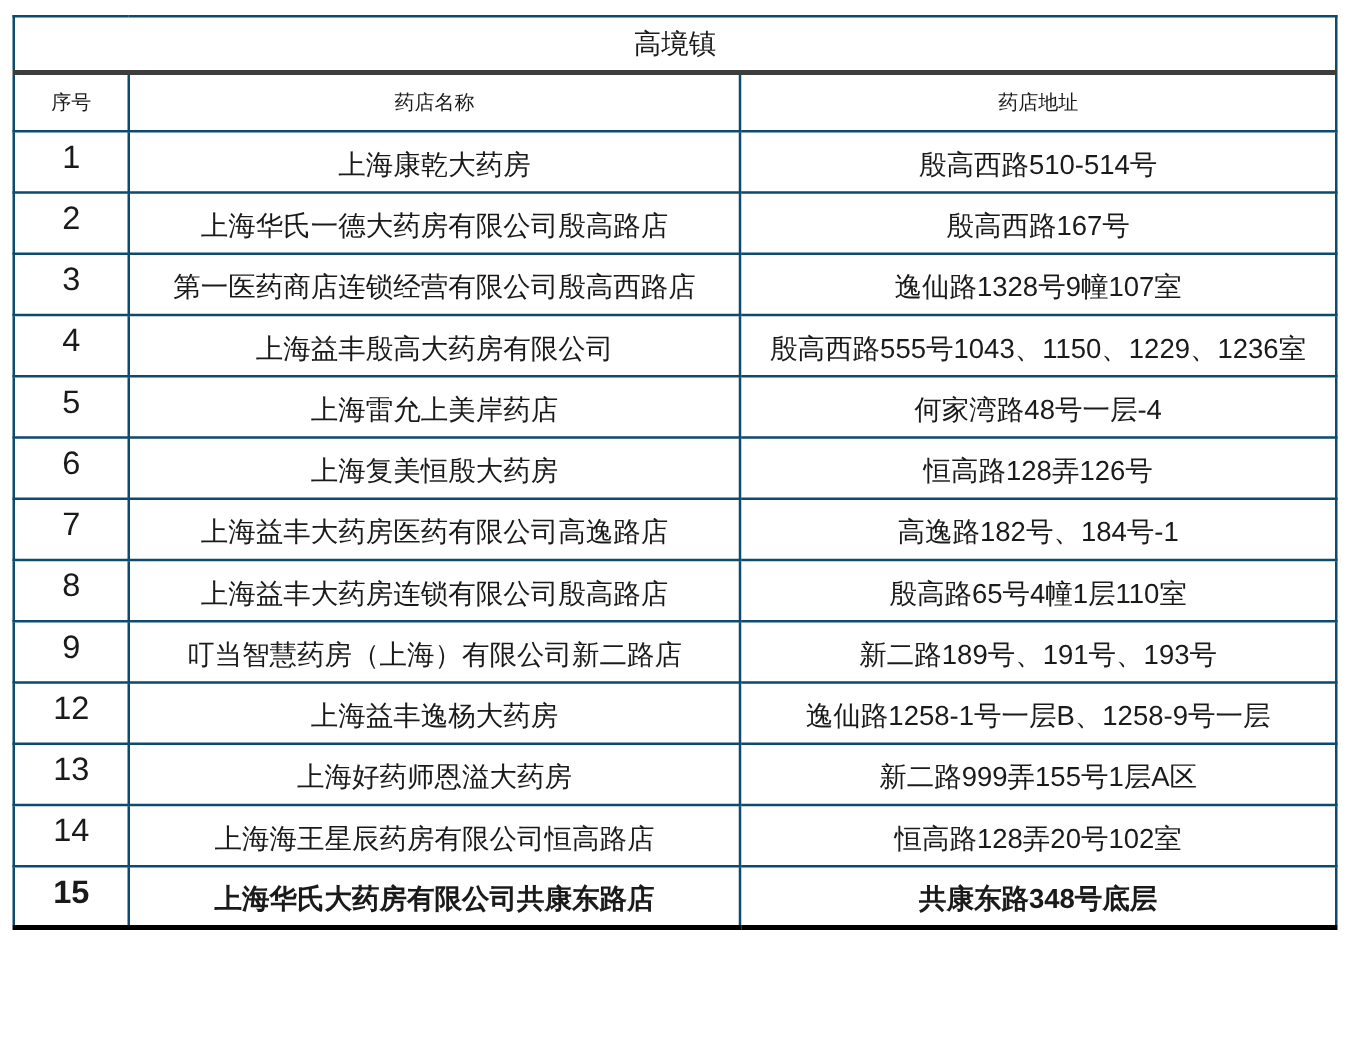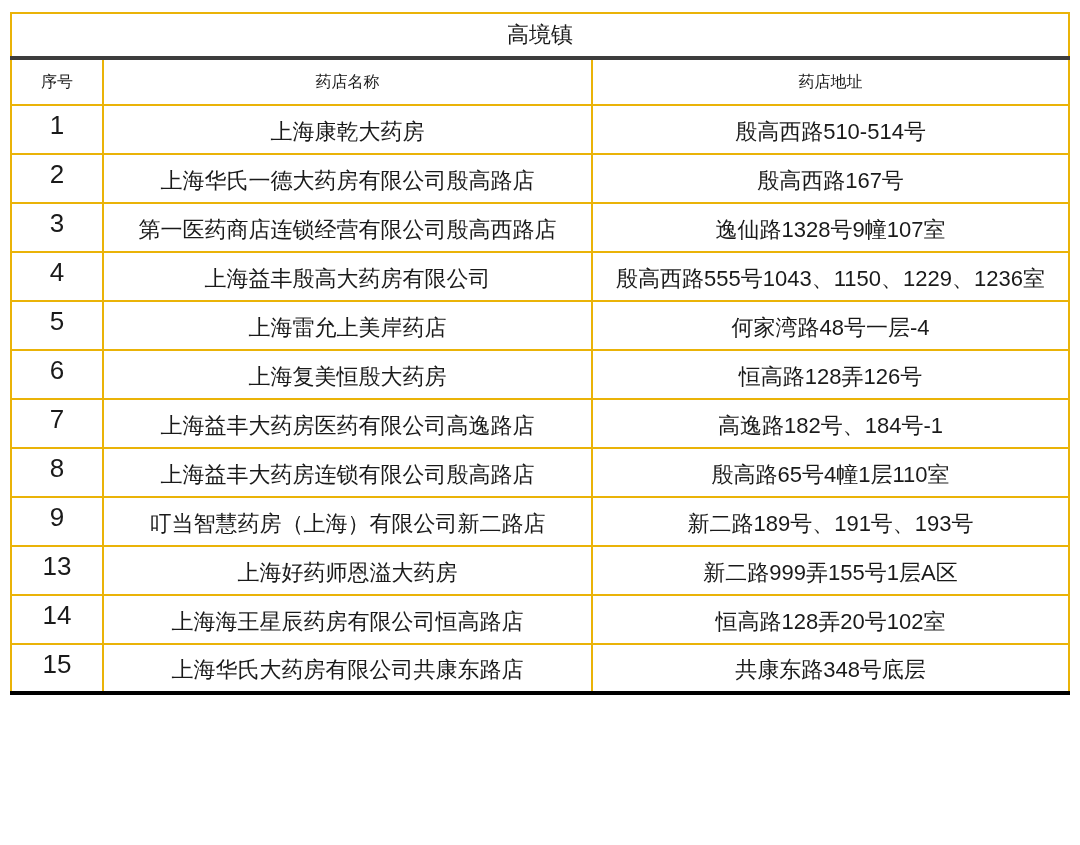--- a/index.html
+++ b/index.html
@@ -18,21 +18,21 @@
   table.pharmacy {
     position: absolute;
     left: 10px;
     top: 12px;
     width: 1058px;
     border-collapse: collapse;
     table-layout: fixed;
     background: #ffffff;
   }
   table.pharmacy td, table.pharmacy th {
-    border: 2px solid #eab308;
+    border: 2px solid #0c4a6e;
     color: #1a1a1a;
     text-align: center;
     font-weight: normal;
     overflow: hidden;
     white-space: nowrap;
     padding: 0;
   }
   tr.title-row td {
     height: 42px;
     font-size: 22px;
@@ -53,20 +53,21 @@
     padding-bottom: 8px;
   }
   tr.data-row td.text-cell {
     font-size: 22px;
     vertical-align: bottom;
     padding-bottom: 6px;
     position: relative;
   }
   tr.data-row:last-child td {
     border-bottom: 4px solid #000000;
+    font-weight: bold;
   }
 </style>
 </head>
 <body>
 
 <div class="page">
   <table class="pharmacy">
     <colgroup>
       <col style="width:92px">
       <col style="width:489px">
@@ -121,20 +122,25 @@
         <td class="num-cell">8</td>
         <td class="text-cell">上海益丰大药房连锁有限公司殷高路店</td>
         <td class="text-cell">殷高路65号4幢1层110室</td>
       </tr>
       <tr class="data-row">
         <td class="num-cell">9</td>
         <td class="text-cell">叮当智慧药房（上海）有限公司新二路店</td>
         <td class="text-cell">新二路189号、191号、193号</td>
       </tr>
       <tr class="data-row">
+        <td class="num-cell">12</td>
+        <td class="text-cell">上海益丰逸杨大药房</td>
+        <td class="text-cell">逸仙路1258-1号一层B、1258-9号一层</td>
+      </tr>
+      <tr class="data-row">
         <td class="num-cell">13</td>
         <td class="text-cell">上海好药师恩溢大药房</td>
         <td class="text-cell">新二路999弄155号1层A区</td>
       </tr>
       <tr class="data-row">
         <td class="num-cell">14</td>
         <td class="text-cell">上海海王星辰药房有限公司恒高路店</td>
         <td class="text-cell">恒高路128弄20号102室</td>
       </tr>
       <tr class="data-row">

